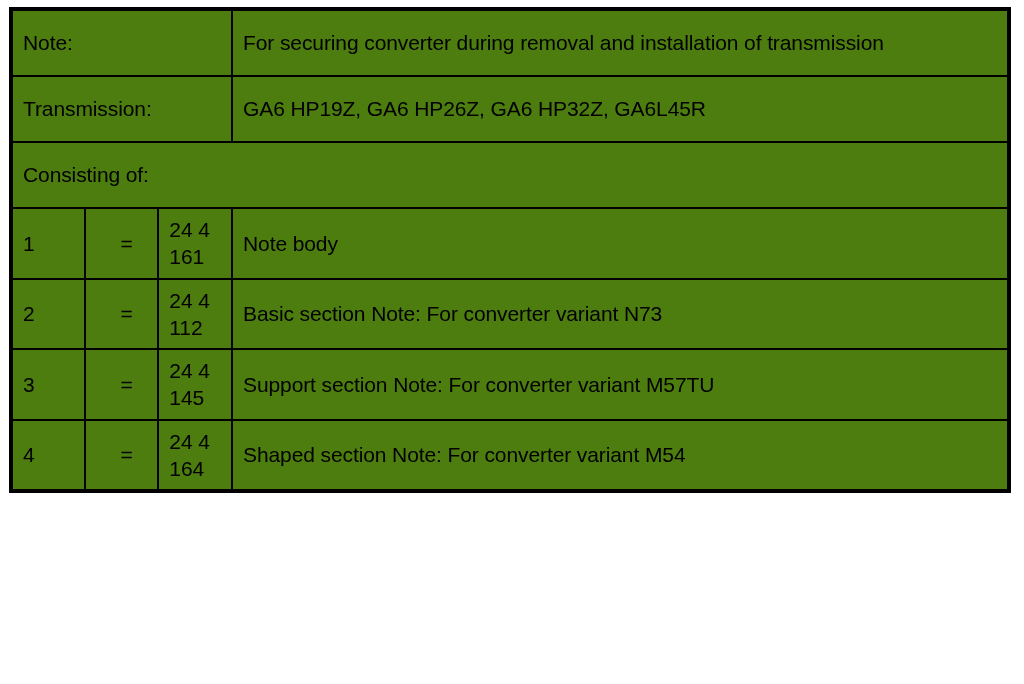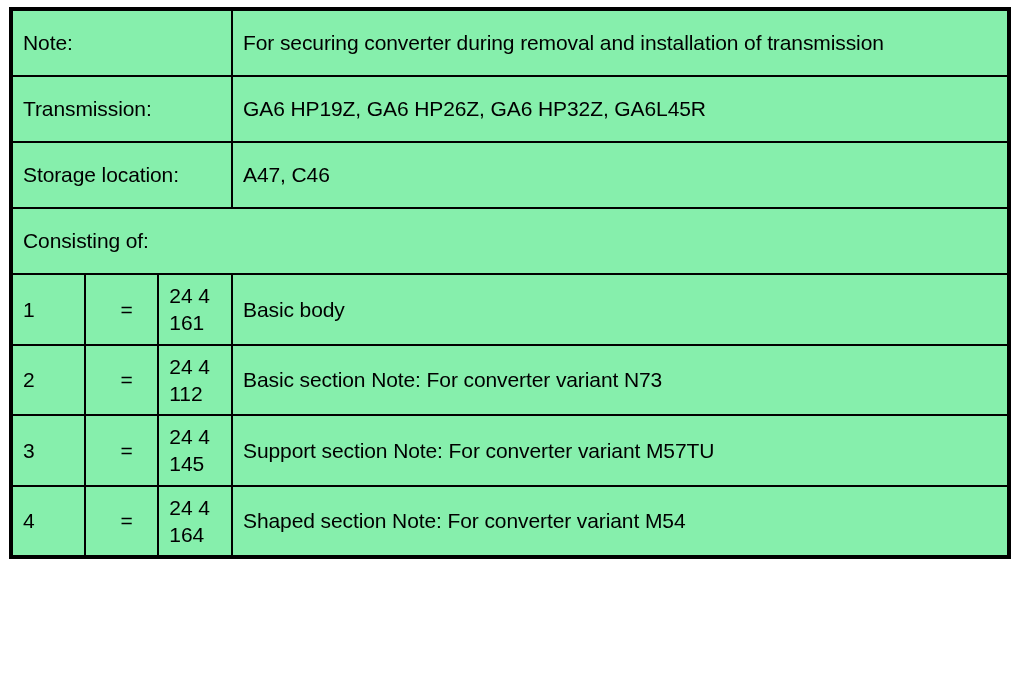--- a/index.html
+++ b/index.html
@@ -35,21 +35,21 @@
 
   table.spec-table td {
     border: 2px solid #000000;
     vertical-align: middle;
     font-size: 21px;
     line-height: 1.30;
     letter-spacing: -0.1px;
     font-family: "Liberation Sans", sans-serif;
     color: #000000;
     padding: 7px 0 7px 10px;
-    background: #86efac;
+    background: #4d7c0f;
   }
 
   
   .col-idx   { width: 32px;  text-align: left; padding-left: 9px; }
   .col-eq    { width: 47px;  text-align: center; padding-left: 0; }
   .col-part  { width: 129px; padding-left: 10px; }
   .col-label { width: 208px; }
 
   
   .rule-heavy { border-bottom-width: 3px; }
@@ -69,36 +69,32 @@
       <tr>
         <td class="col-label tall" colspan="3">Note:</td>
         <td class="tall">For securing converter during removal and installation of transmission</td>
       </tr>
 
       <tr>
         <td class="col-label tall" colspan="3">Transmission:</td>
         <td class="tall">GA6 HP19Z, GA6 HP26Z, GA6 HP32Z, GA6L45R</td>
       </tr>
 
-      <tr>
-        <td class="col-label tall" colspan="3">Storage location:</td>
-        <td class="tall">A47, C46</td>
-      </tr>
 
 
 
       <tr>
         <td class="consisting rule-heavy tall" colspan="4">Consisting of:</td>
       </tr>
 
       <tr>
         <td class="col-idx tall">1</td>
         <td class="col-eq tall">=</td>
         <td class="col-part tall">24 4 161</td>
-        <td class="tall">Basic body</td>
+        <td class="tall">Note body</td>
       </tr>
 
       <tr>
         <td class="col-idx tall">2</td>
         <td class="col-eq tall">=</td>
         <td class="col-part tall">24 4 112</td>
         <td class="tall">Basic section Note: For converter variant N73</td>
       </tr>
 
       <tr>

